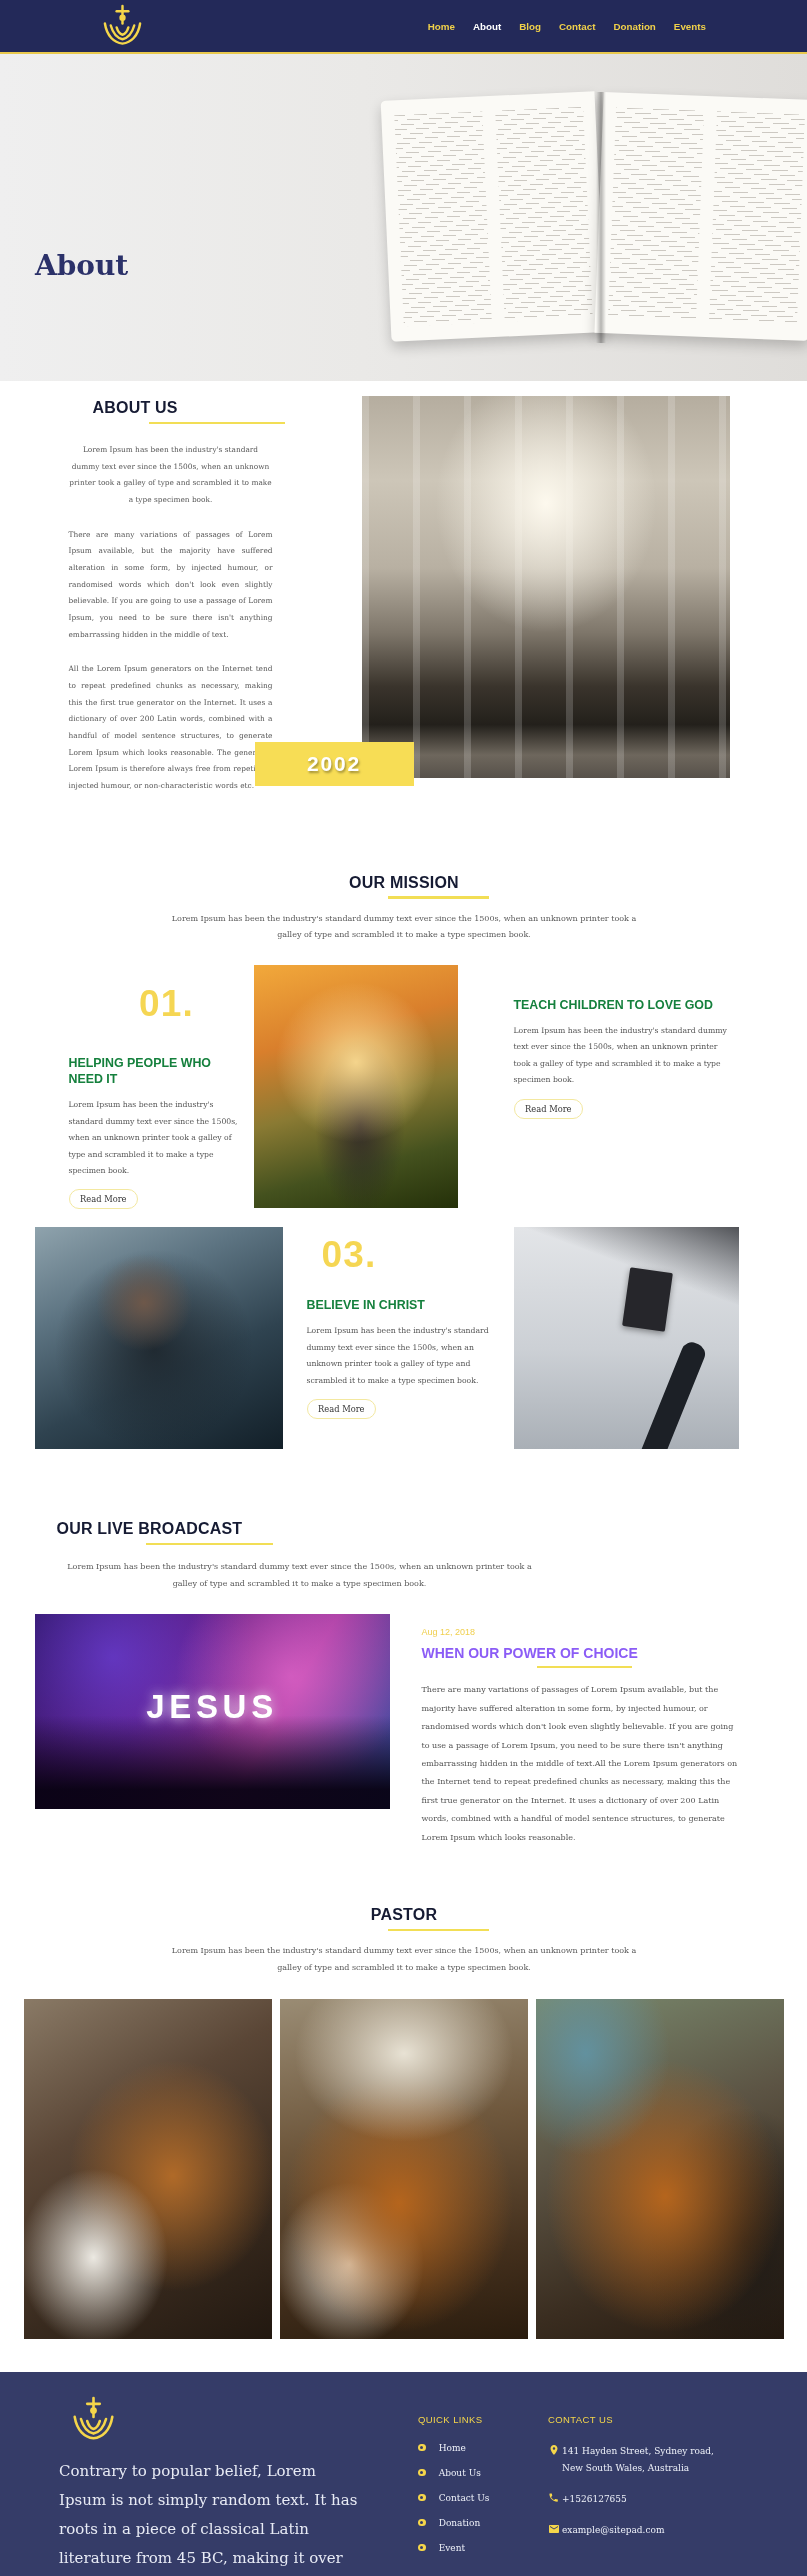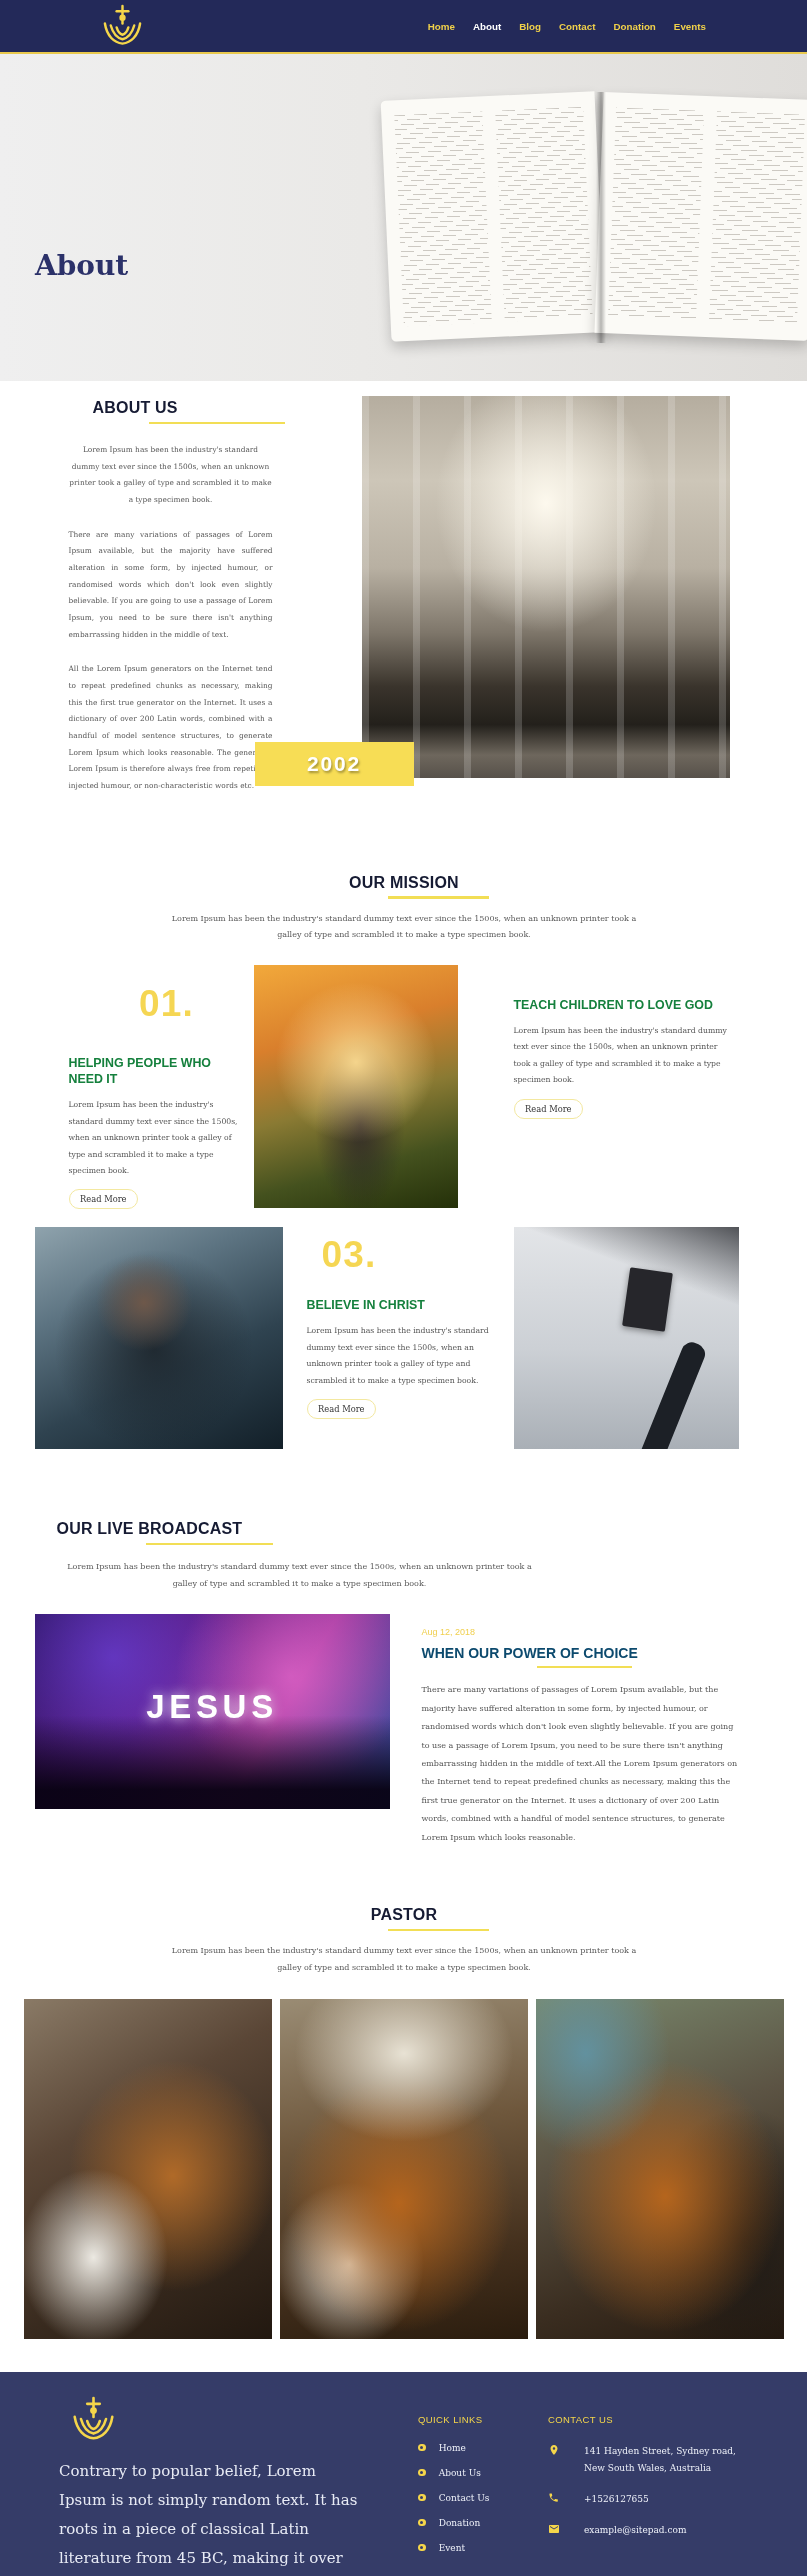--- a/index.html
+++ b/index.html
@@ -112,21 +112,21 @@
       linear-gradient(180deg, rgba(8,2,18,0) 52%, rgba(8,2,18,.95) 90%),
       radial-gradient(circle at 72% 32%, rgba(255,120,220,.55), rgba(255,120,220,0) 40%),
       radial-gradient(circle at 22% 22%, rgba(120,80,255,.55), rgba(120,80,255,0) 45%),
       linear-gradient(120deg,#2a1058 0%, #5a1a7e 35%, #a03a9e 65%, #2a4fa0 100%); }
   .jesus-text { position:absolute; left:0; right:0; top:38%; text-align:center;
       font-family:"Liberation Sans", sans-serif; font-weight:bold; font-size:33px; color:#fff;
       letter-spacing:4.7px; text-shadow:0 0 12px rgba(255,255,255,.85); }
   .bright { margin-left:32px; width:318px; padding-top:13px; }
   .bdate { font-family:"Liberation Sans", sans-serif; font-size:9px; color:#f0cf4e; }
   .post-title { font-family:"Liberation Sans", sans-serif; font-weight:bold; font-size:14px;
-                color:#0c4a6e; margin:8.3px 0 0 0; }
+                color:#8b5cf6; margin:8.3px 0 0 0; }
   .rule-post { width:95px; margin-left:115px; }
   .post-text { font-size:8px; line-height:2.3; color:#555; margin:13px 0 0 0; }
 
   
   .pastor { margin-top:59px; }
   .pastor .lede { max-width:473px; margin:12px auto 0; text-align:center; }
   .prow { display:flex; gap:8.3px; margin:22.5px 24px 0 24px; }
   .pimg { flex:1; height:340px; }
   .img-pastor1 { background:
       radial-gradient(ellipse 30% 26% at 28% 76%, #ece9e2, rgba(236,233,226,0) 100%),
@@ -154,21 +154,21 @@
   .fcol2 { margin-left:53px; width:127px; padding-top:19px; }
   .fcol3 { margin-left:3px; width:189px; padding-top:19px; }
   .fhead { font-family:"Liberation Sans", sans-serif; font-weight:normal; font-size:9.5px;
            color:#f5d64a; letter-spacing:0.4px; margin:0 0 18px 0; }
   .qlist { list-style:none; margin:0; padding:0; }
   .qitem { display:flex; align-items:center; gap:13px; margin-bottom:15px; cursor:pointer; }
   .qbullet { position:relative; width:7.7px; height:7.7px; border-radius:50%; background:#f5d64a; flex:none; }
   .qbullet::after { content:""; position:absolute; left:2.4px; top:2.4px; width:3px; height:3px;
                     border-radius:50%; background:#353c68; }
   .qlabel { font-size:9px; color:#eef1f9; }
-  .crow { display:flex; gap:24px; margin-bottom:14px; align-items:flex-start; }
+  .crow { display:flex; gap:2px; margin-bottom:14px; align-items:flex-start; }
   .cicon { width:12px; height:12px; flex:none; margin-top:1.2px; }
   .ctext { font-size:9px; color:#eef1f9; line-height:1.9; }
 </style>
 </head>
 <body>
 
 <header class="site-header">
   <div class="logo">
     <svg viewBox="0 0 90 90" width="45" height="44">
       <g fill="none" stroke="#f5d64a" stroke-width="5" stroke-linecap="round">

